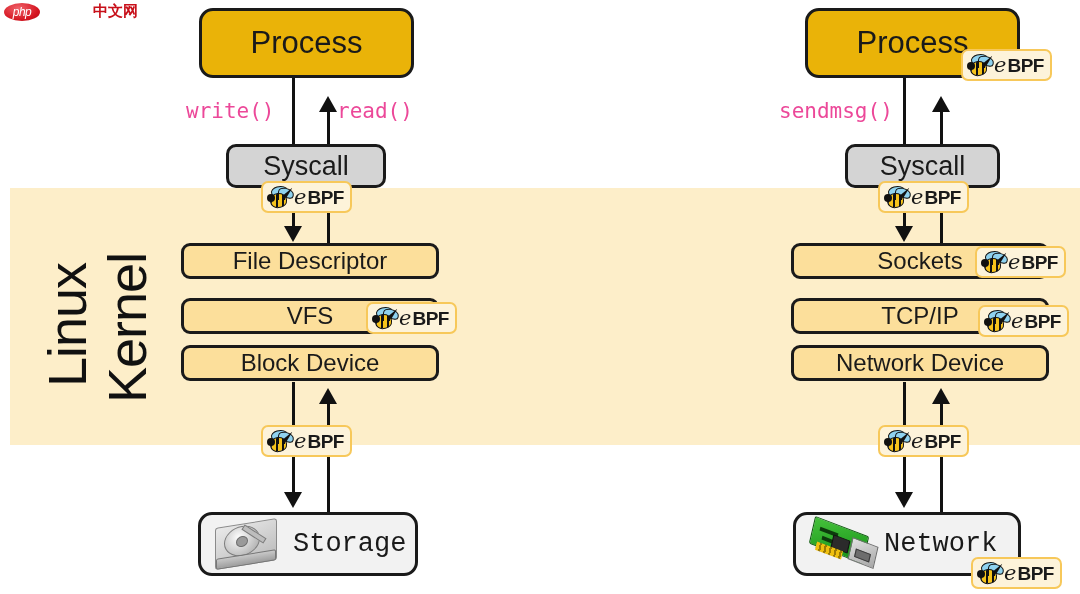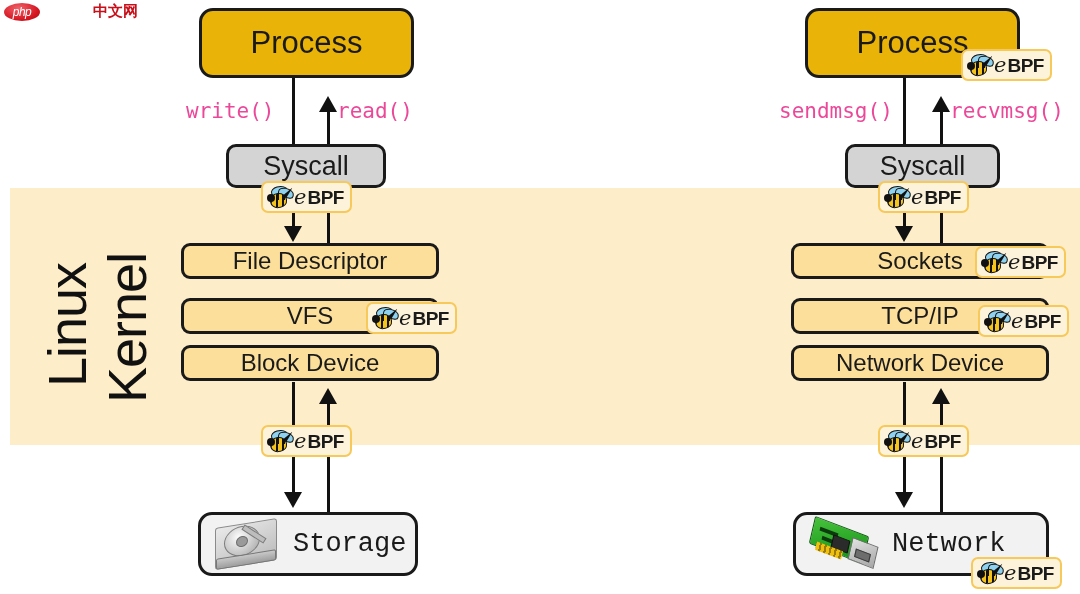--- a/index.html
+++ b/index.html
@@ -354,21 +354,20 @@
     </span>
     <span class="etxt">e</span>
     <span class="bpftxt">BPF</span>
   </div>
 
   <div class="line" style="left:903px;top:78px;height:72px;"></div>
   <div class="line" style="left:940px;top:110px;height:40px;"></div>
   <div class="arrowhead up" style="left:932px;top:96px;"></div>
 
   <div class="calllabel" style="left:779px;top:99px;">sendmsg()</div>
-  <div class="calllabel" style="left:950px;top:99px;">recvmsg()</div>
 
   <div class="line" style="left:903px;top:208px;height:30px;"></div>
   <div class="arrowhead down" style="left:895px;top:226px;"></div>
   <div class="line" style="left:940px;top:208px;height:35px;"></div>
 
   <div class="line" style="left:903px;top:382px;height:122px;"></div>
   <div class="arrowhead down" style="left:895px;top:492px;"></div>
   <div class="line" style="left:940px;top:400px;height:115px;"></div>
   <div class="arrowhead up" style="left:932px;top:388px;"></div>
 
@@ -383,21 +382,21 @@
   <div class="box kbox" style="left:791px;top:243px;width:258px;height:36px;">
     <span>Sockets</span>
   </div>
   <div class="box kbox" style="left:791px;top:345px;width:258px;height:36px;">
     <span>Network Device</span>
   </div>
   <div class="box kbox" style="left:791px;top:298px;width:258px;height:36px;">
     <span>TCP/IP</span>
   </div>
 
-  <div class="box endpoint" style="left:793px;top:512px;width:256px;height:64px;">
+  <div class="box endpoint" style="left:793px;top:512px;width:228px;height:64px;gap:8px;">
     <span class="nic">
       <span class="pcb"></span>
         <span class="trace1"></span>
         <span class="trace2"></span>
       <span class="chip"></span>
         <span class="gold"></span>
       <span class="bracket"></span>
         <span class="port"></span>
     </span>
     <span class="ep-label">Network</span>

